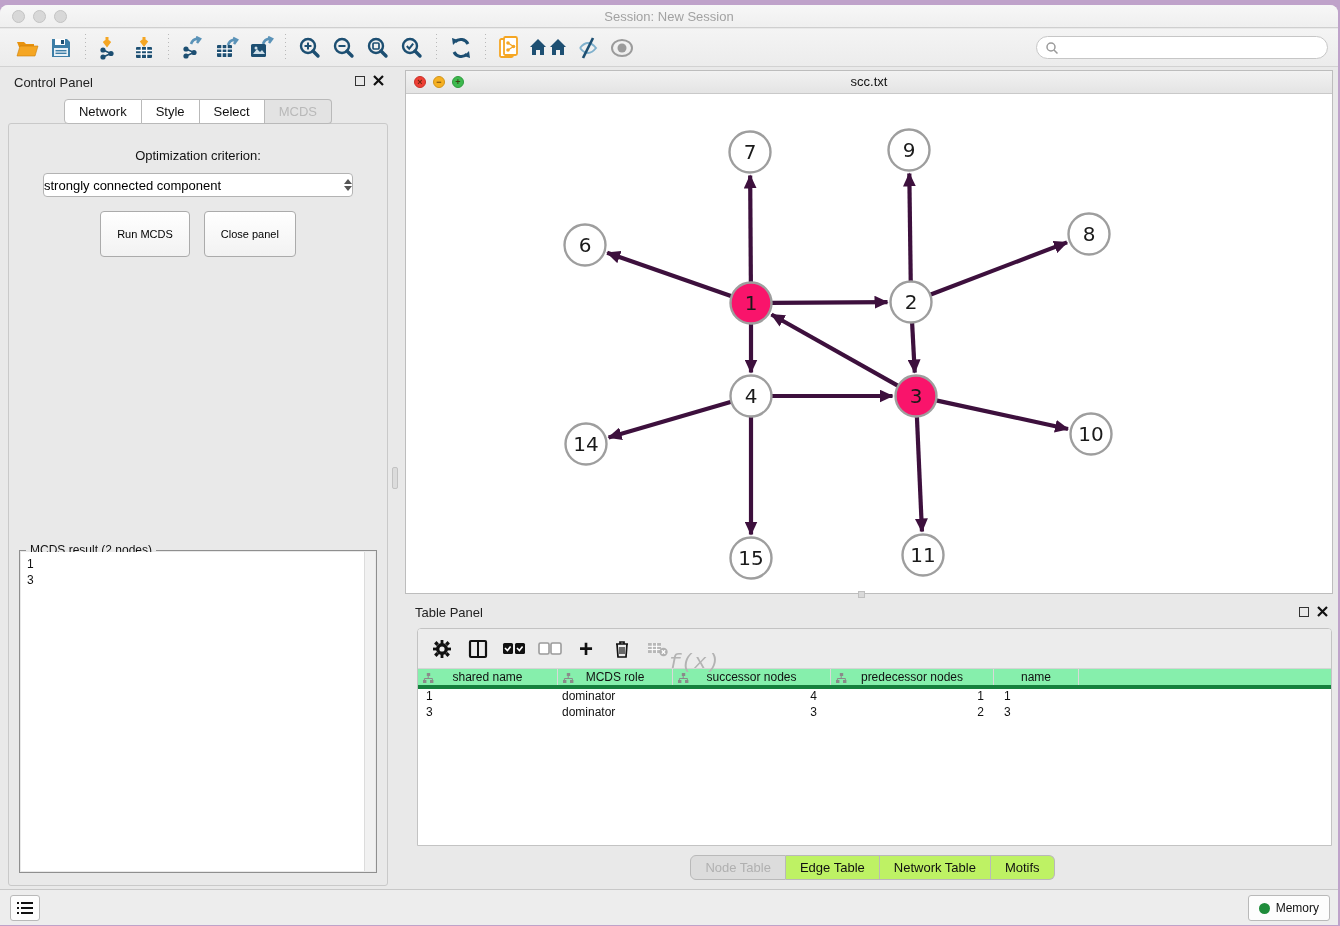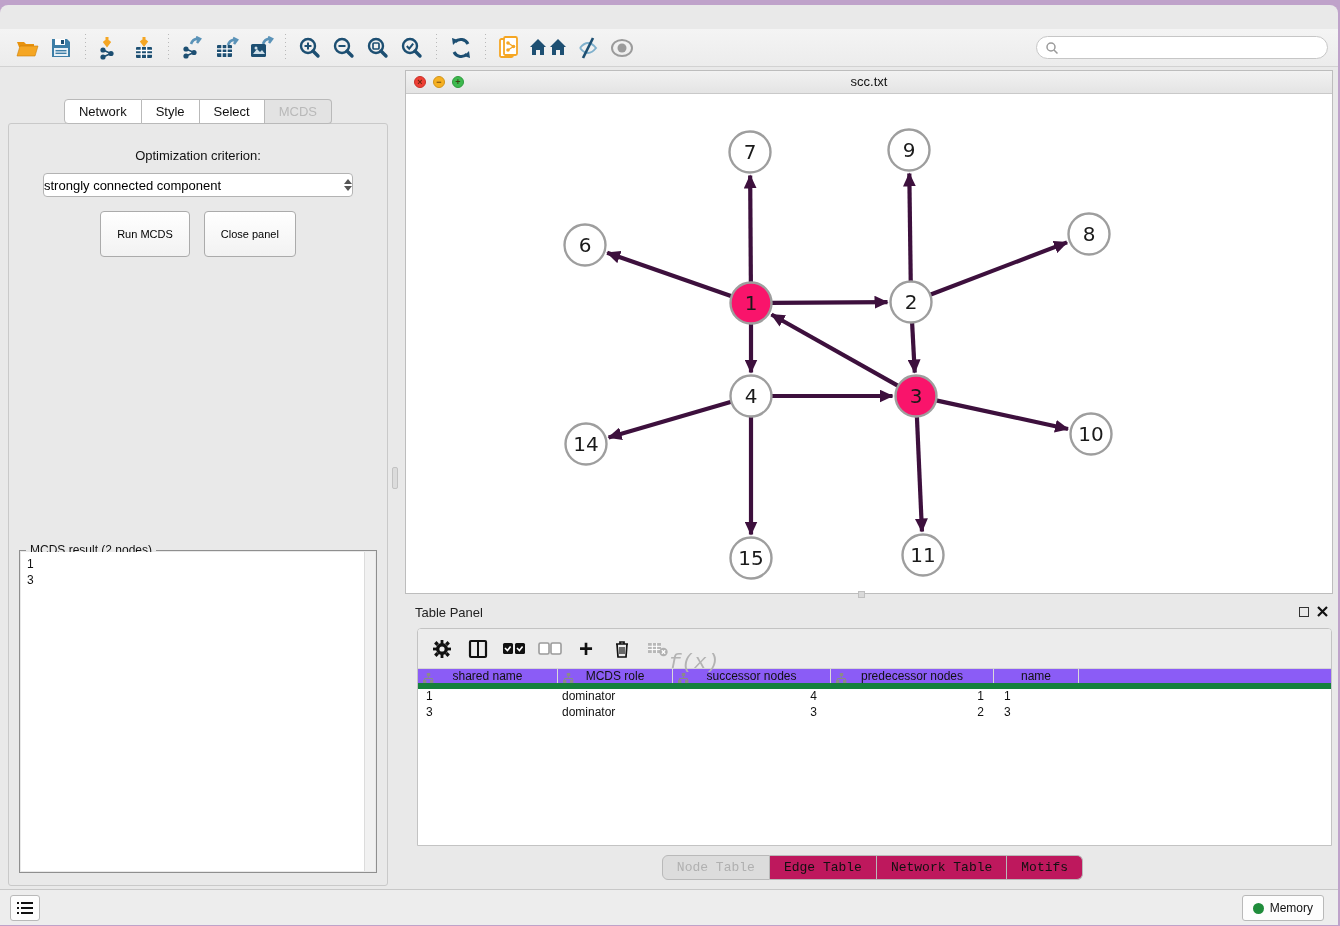--- a/index.html
+++ b/index.html
@@ -89,50 +89,58 @@
   
   .table-panel { position:absolute; left:405px; top:595px; width:935px; height:290px; }
   .tp-header { height:24px; font-size:13px; color:#222; padding-left:10px; display:flex; align-items:center; position:relative; }
   .tp-frame { position:absolute; left:12px; right:8px; top:28px; bottom:44px;
     border:1px solid #c3c3c3; border-radius:4px 4px 0 0; background:#fff; overflow:hidden; }
   .tp-toolbar { height:40px; background:#ececec; border-bottom:1px solid #d5d5d5;
     display:flex; align-items:center; gap:4px; padding:0 8px; }
   .tp-tb-btn { width:32px; height:30px; display:flex; align-items:center; justify-content:center; cursor:pointer; }
   .plus-glyph { font-size:24px; font-weight:bold; color:#111; line-height:20px; }
   .fx-glyph { font-family:Liberation Mono, monospace; font-style:italic; font-size:21px; color:#b3b3b3;margin-top:27px; }
-  .thead { display:flex; height:20px; background:#8b5cf6; border-bottom:6px solid #15803d; }
+  .thead { display:flex; height:20px; background:#86efac; border-bottom:4px solid #15803d; }
   .th { position:relative; border-right:1px solid #d9d9d9; font-size:12px; color:#111;
     display:flex; align-items:center; justify-content:center; cursor:pointer; }
   .th svg { position:absolute; left:5px; top:4px; }
   .tbody { background:#fff; }
   .trow { display:flex; height:16px; font-size:12px; color:#111; cursor:default; }
   .td { overflow:hidden; white-space:nowrap; }
 
-  .tp-tabs { position:absolute; left:0; right:0; bottom:10px; display:flex; justify-content:center;font-family:Liberation Mono, monospace; }
-  .tp-tab { font-size:13px; padding:4px 14px; background:#be185d; border:1px solid #b9b9b9; border-left:none;
+  .tp-tabs { position:absolute; left:0; right:0; bottom:10px; display:flex; justify-content:center; }
+  .tp-tab { font-size:13px; padding:4px 14px; background:#bef264; border:1px solid #b9b9b9; border-left:none;
     color:#111; cursor:pointer; }
   .tp-tab:first-child { border-left:1px solid #b9b9b9; border-radius:6px 0 0 6px; }
   .tp-tab:last-child { border-radius:0 6px 6px 0; }
   .tp-tab.selected { background:#dcdcdc; color:#b0b0b0; }
 
   
   .statusbar { position:absolute; left:0; right:0; bottom:0; height:36px; background:#ededed;
     border-top:1px solid #c8c8c8; }
   .status-left-btn { position:absolute; left:10px; top:5px; width:30px; height:26px; background:#fdfdfd;
     border:1px solid #b9b9b9; border-radius:3px; display:flex; align-items:center; justify-content:center; cursor:pointer; }
-  .memory-btn { position:absolute; right:14px; top:5px; height:26px; background:#fdfdfd;
+  .memory-btn { position:absolute; right:8px; top:5px; height:26px; background:#fdfdfd;
     border:1px solid #b9b9b9; border-radius:3px; display:flex; align-items:center; gap:6px;
     padding:0 10px; font-size:12px; color:#111; cursor:pointer; }
   .mem-dot { width:11px; height:11px; border-radius:50%; background:#1f8c3b; }
 </style>
 </head>
 <body>
 
 <div class="app-window">
 
+  <div class="titlebar">
+    <div class="traffic">
+      <div class="tl"></div>
+      <div class="tl"></div>
+      <div class="tl"></div>
+    </div>
+    <div class="win-title">Session: New Session</div>
+  </div>
 
   <div class="toolbar">
     <div class="tb-btn">
       <svg width="24" height="22" viewBox="0 0 24 22">
           <path d="M2 5 h7 l2 2 h8 v3 H4 z" fill="#e8920d"></path>
           <path d="M2 19 L5 9 h18 l-3 10 z" fill="#f5a623" stroke="#c97d08" stroke-width="0.6"></path>
         </svg>
     </div>
     <div class="tb-btn">
       <svg width="22" height="22" viewBox="0 0 22 22">
@@ -268,20 +276,29 @@
         </svg>
       <input type="text" placeholder="" style="">
     </div>
   </div>
 
   <div class="vsplit">
       <div class="grip"></div>
     </div>
 
   <div class="control-panel">
+    <div class="cp-header">
+      <span>Control Panel</span>
+      <div class="panel-ctrl-icons">
+        <div class="float-box"></div>
+        <svg class="close-x" width="11" height="11" viewBox="0 0 11 11">
+            <path d="M1 1 L10 10 M10 1 L1 10" stroke="#111" stroke-width="2.2"></path>
+          </svg>
+      </div>
+    </div>
     <div class="cp-tabs">
       <div class="cp-tab">Network</div>
       <div class="cp-tab">Style</div>
       <div class="cp-tab">Select</div>
       <div class="cp-tab disabled-active">MCDS</div>
     </div>
     <div class="cp-body">
       <div class="opt-label">Optimization criterion:</div>
       <div class="combo">
         <span>strongly connected component</span>

